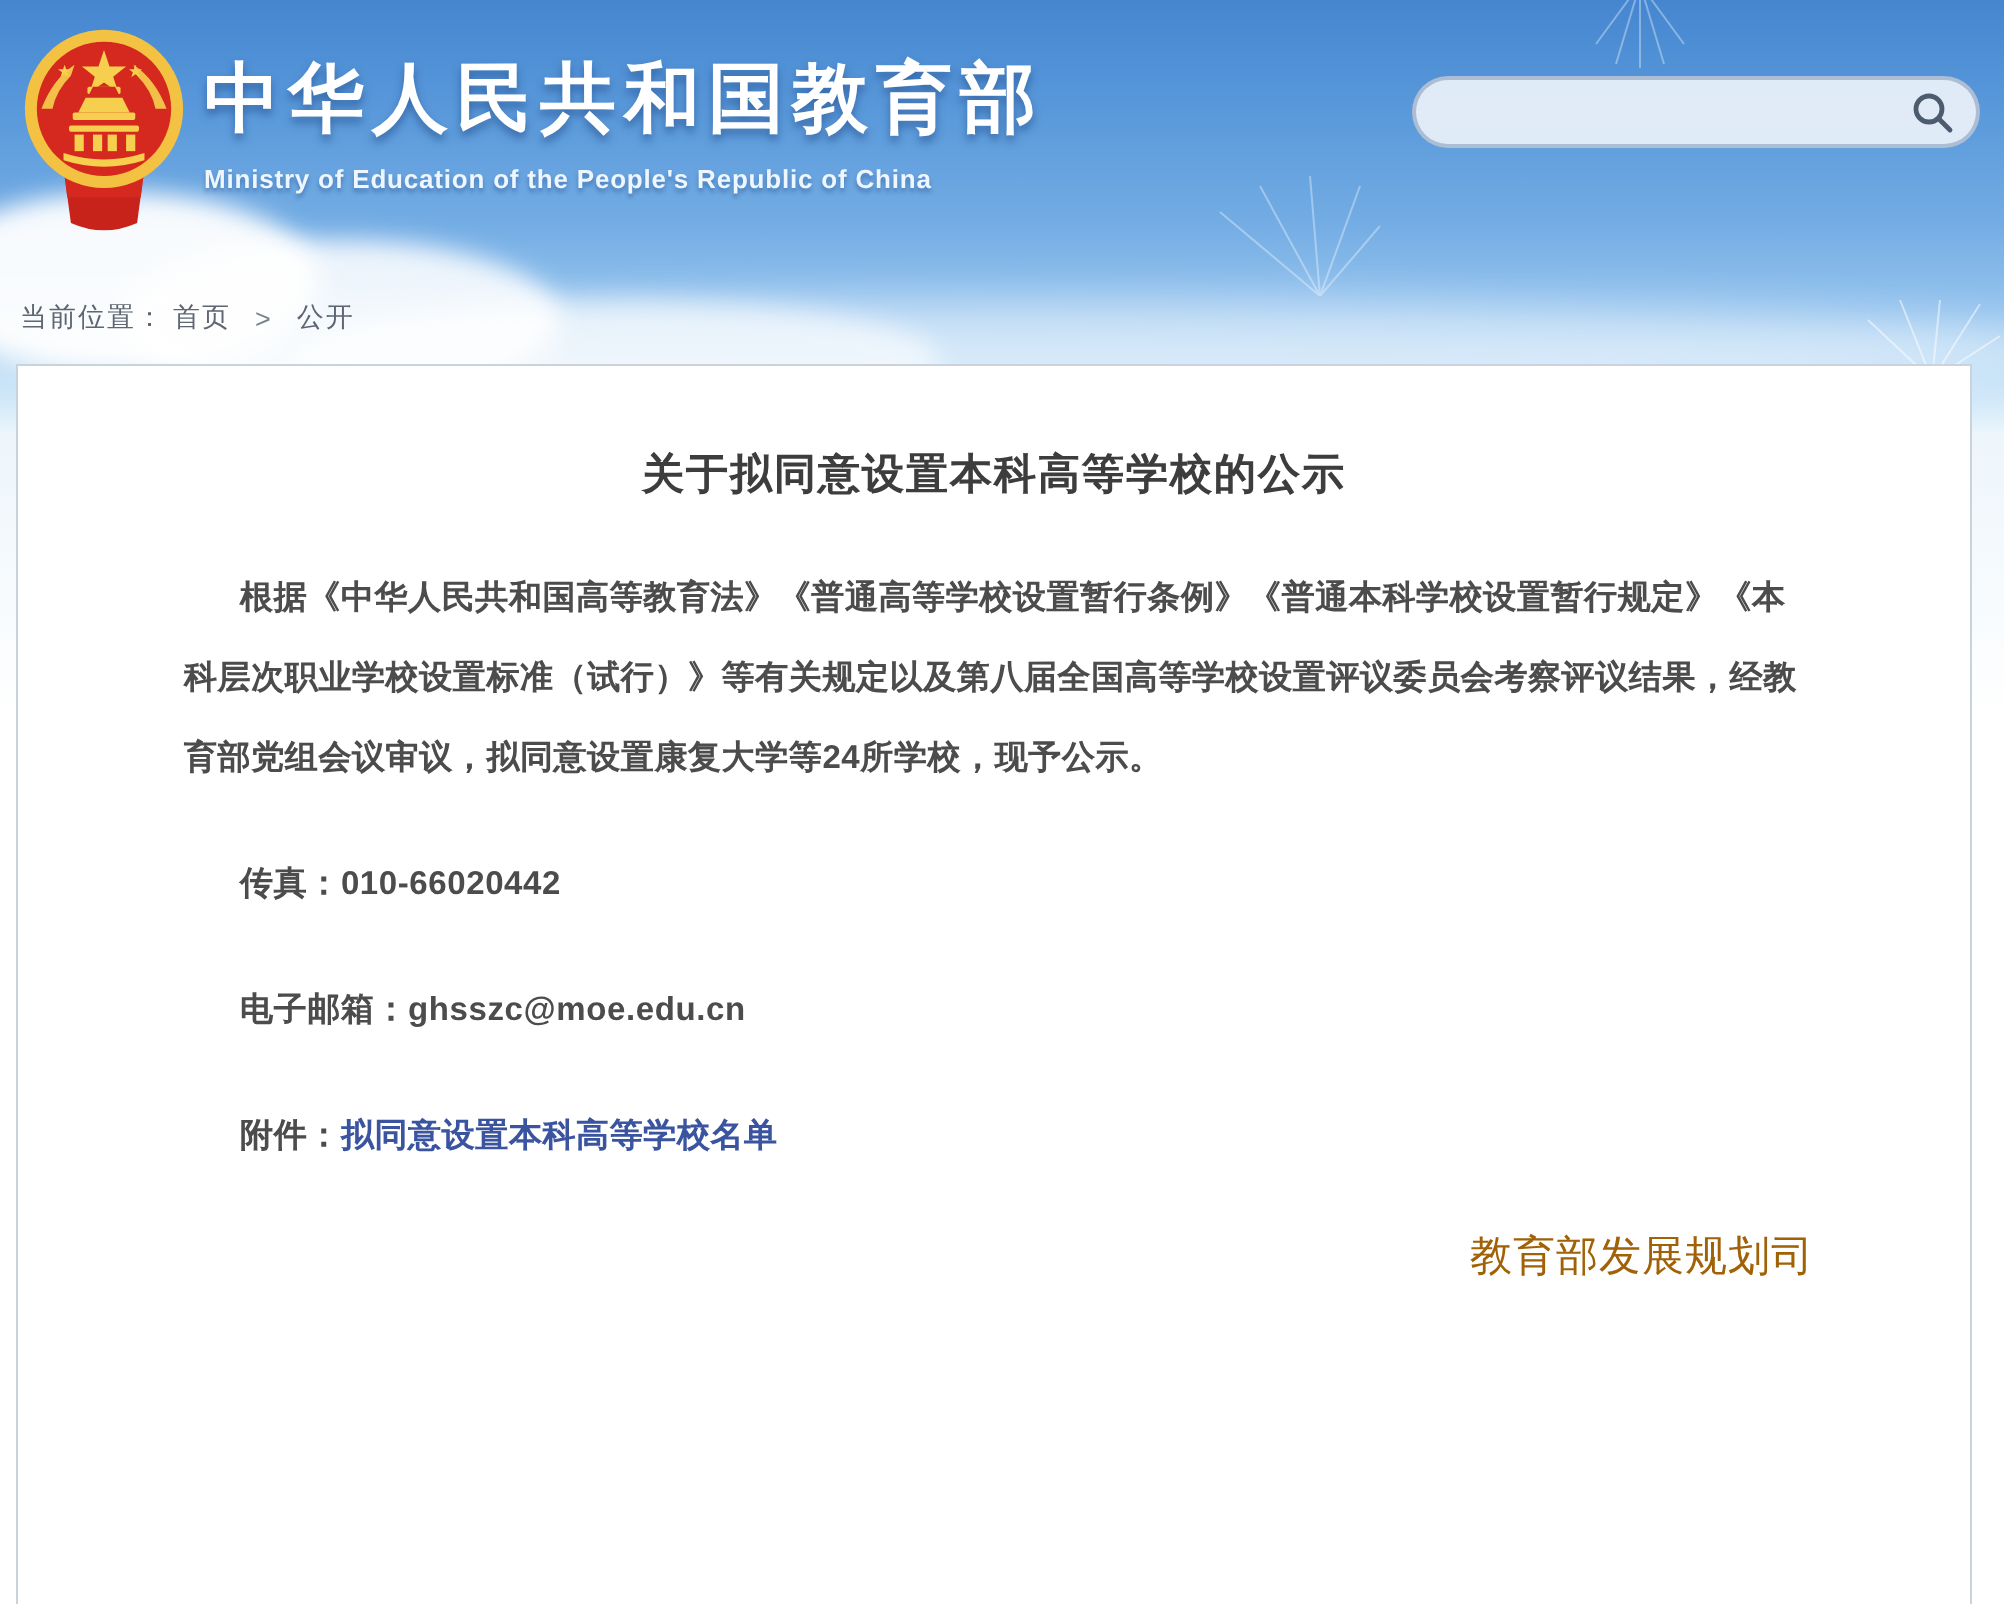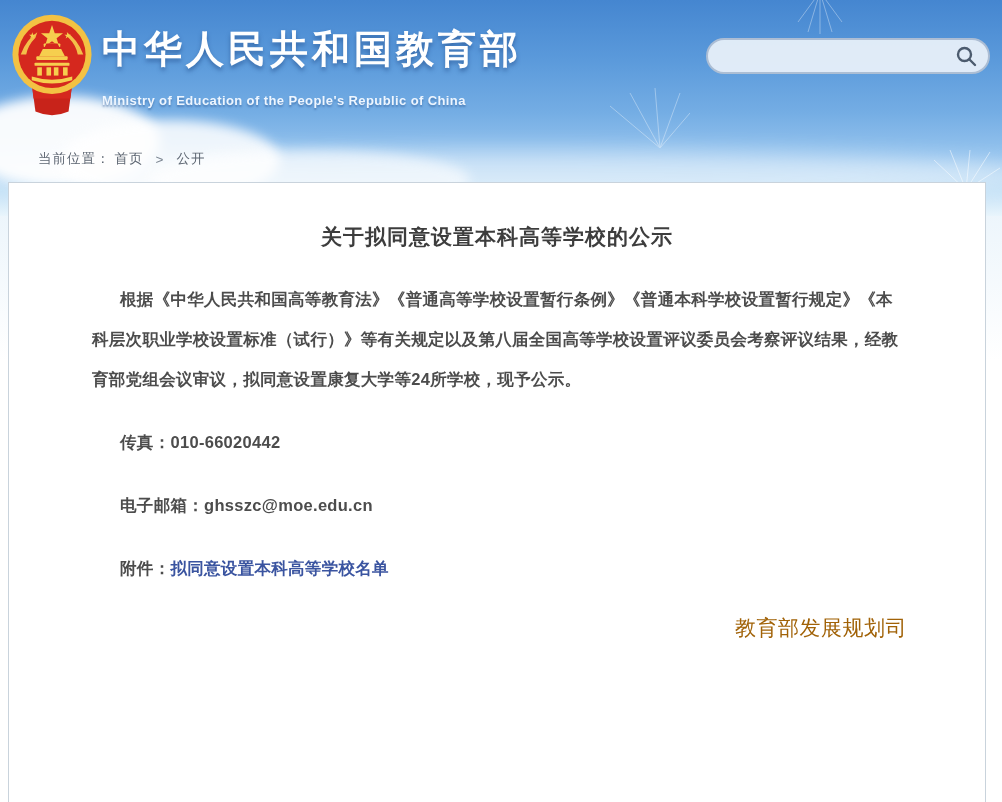--- a/index.html
+++ b/index.html
@@ -26,21 +26,21 @@
   .dandelion { position: absolute; opacity: .35; }
 
   .emblem { position: absolute; left: 6px; top: 12px; width: 92px; height: 106px; }
 
   .banner-titles { position: absolute; left: 102px; top: 24px; }
   .site-title {
     color: #ffffff; font-size: 38px; font-weight: bold; letter-spacing: 4px;
     text-shadow: 0 3px 4px rgba(30, 70, 130, 0.55); white-space: nowrap;
   }
   .site-subtitle {
-    margin-top: 18px; color: #eef6ff; font-size: 13px; font-weight: bold;
+    margin-top: 7px; color: #eef6ff; font-size: 13px; font-weight: bold;
     letter-spacing: 0.4px; text-shadow: 0 2px 2px rgba(30, 70, 130, 0.45); white-space: nowrap;
   }
 
   .search-box {
     position: absolute; left: 706px; top: 38px; width: 284px; height: 36px;
     background: rgba(236, 242, 250, 0.92);
     border: 2px solid rgba(130, 152, 182, 0.55);
     border-radius: 18px;
     display: flex; align-items: center; justify-content: flex-end;
     padding-right: 10px;
@@ -48,21 +48,21 @@
   .search-input {
     position: absolute; left: 14px; top: 2px; width: 230px; height: 28px;
     border: none; background: transparent; outline: none;
     font-size: 14px; color: #44536a;
   }
   .search-icon-btn { width: 24px; height: 24px; cursor: pointer; background: none; border: none; padding: 0; }
 
   
   .breadcrumb {
     position: absolute; left: 10px; top: 150px; font-size: 13.5px; color: #5d6672;
-    letter-spacing: 1px; display: flex; align-items: center; gap: 4px; margin-left: 28px;
+    letter-spacing: 1px; display: flex; align-items: center; gap: 4px;
   }
   .breadcrumb a { color: #5d6672; text-decoration: none; cursor: pointer; }
   .crumb-sep { margin: 0 8px; color: #7a8490; }
 
   
   .content-box {
     position: absolute; left: 8px; top: 182px; width: 978px; height: 640px;
     background: #ffffff; border: 1px solid #c9d3dc;
   }
   .article-title {

